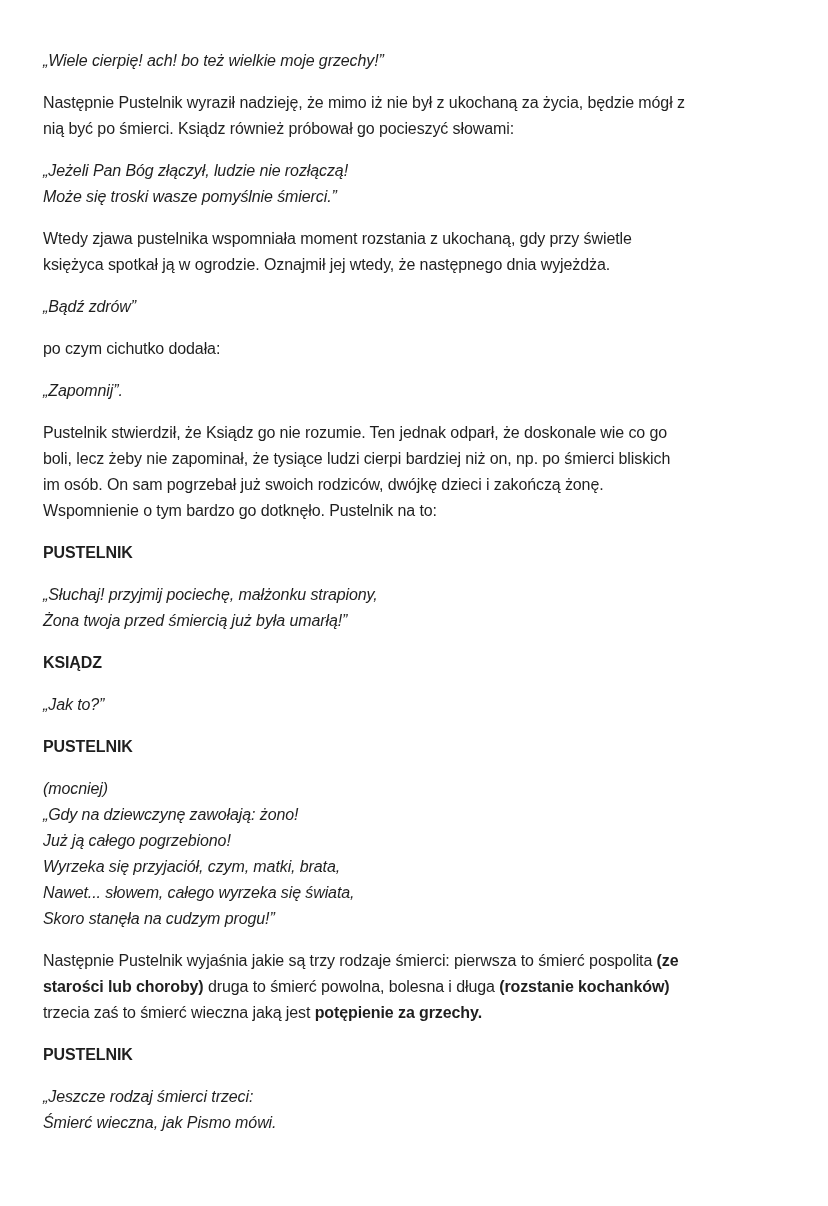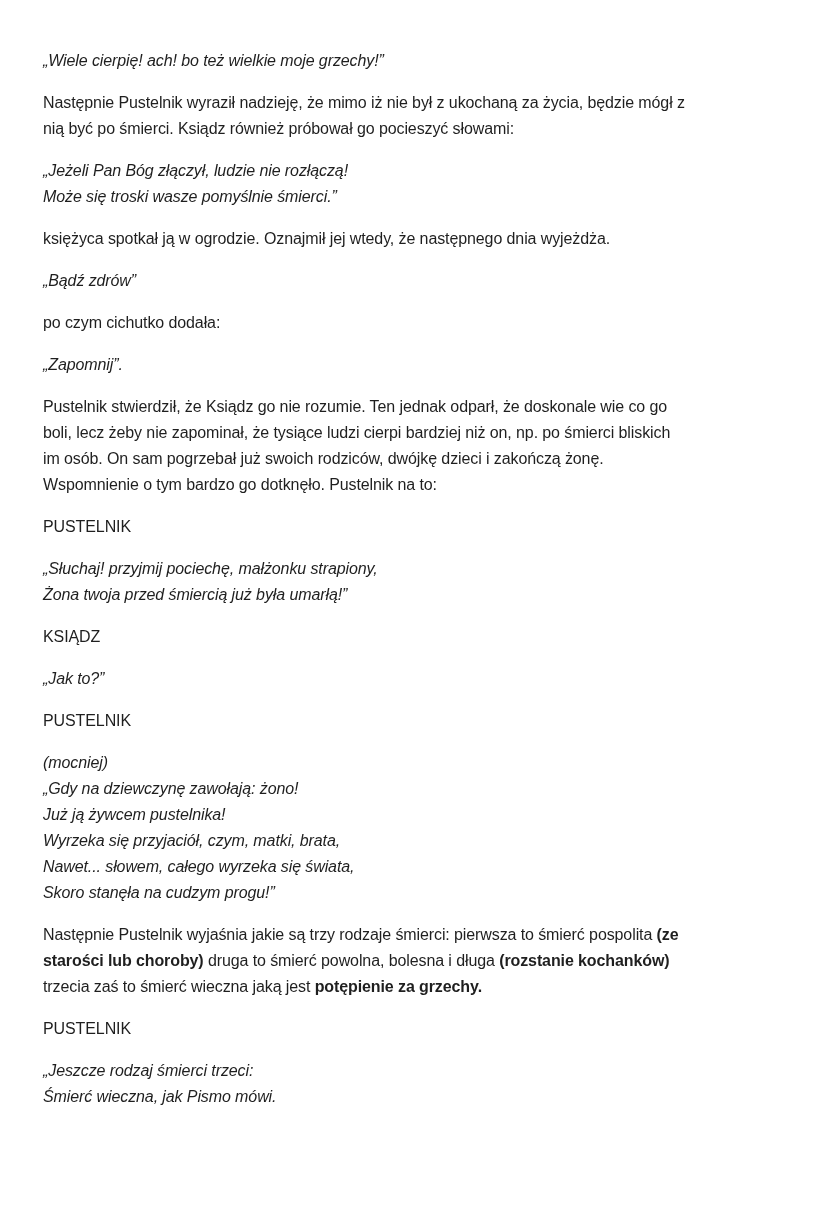--- a/index.html
+++ b/index.html
@@ -18,41 +18,42 @@
     background: #ffffff;
   }
   .doc {
     color: #1f1f1f;
     font-size: 16px;
     line-height: 26px;
     letter-spacing: -0.1px;
   }
   .block { margin: 0 0 16px 0; }
   .block.quote { font-style: italic; }
-  .block.speaker { font-weight: normal; }
+  .block.speaker { font-weight: bold; }
   .line { display: block; white-space: pre; }
   .b { font-weight: bold; text-align: center; }
 </style>
 </head>
 <body>
 
 <div class="page">
   <div class="doc" style="color: rgb(31, 31, 31);">
       <p class="block quote">
         <span class="line"><span>„Wiele cierpię! ach! bo też wielkie moje grzechy!”</span></span>
       </p>
       <p class="block normal">
         <span class="line"><span>Następnie Pustelnik wyraził nadzieję, że mimo iż nie był z ukochaną za życia, będzie mógł z</span></span>
         <span class="line"><span>nią być po śmierci. Ksiądz również próbował go pocieszyć słowami:</span></span>
       </p>
       <p class="block quote">
         <span class="line"><span>„Jeżeli Pan Bóg złączył, ludzie nie rozłączą!</span></span>
         <span class="line"><span>Może się troski wasze pomyślnie śmierci.”</span></span>
       </p>
       <p class="block normal">
+        <span class="line"><span>Wtedy zjawa pustelnika wspomniała moment rozstania z ukochaną, gdy przy świetle</span></span>
         <span class="line"><span>księżyca spotkał ją w ogrodzie. Oznajmił jej wtedy, że następnego dnia wyjeżdża.</span></span>
       </p>
       <p class="block quote">
         <span class="line"><span>„Bądź zdrów”</span></span>
       </p>
       <p class="block normal">
         <span class="line"><span>po czym cichutko dodała:</span></span>
       </p>
       <p class="block quote">
         <span class="line"><span>„Zapomnij”.</span></span>
@@ -75,21 +76,21 @@
       </p>
       <p class="block quote">
         <span class="line"><span>„Jak to?”</span></span>
       </p>
       <p class="block speaker">
         <span class="line"><span>PUSTELNIK</span></span>
       </p>
       <p class="block quote">
         <span class="line"><span>(mocniej)</span></span>
         <span class="line"><span>„Gdy na dziewczynę zawołają: żono!</span></span>
-        <span class="line"><span>Już ją żywcem pustelnika!</span></span>
+        <span class="line"><span>Już ją całego pogrzebiono!</span></span>
         <span class="line"><span>Wyrzeka się przyjaciół, czym, matki, brata,</span></span>
         <span class="line"><span>Nawet... słowem, całego wyrzeka się świata,</span></span>
         <span class="line"><span>Skoro stanęła na cudzym progu!”</span></span>
       </p>
       <p class="block normal">
         <span class="line"><span>Następnie Pustelnik wyjaśnia jakie są trzy rodzaje śmierci: pierwsza to śmierć pospolita </span><span class="b">(ze</span></span>
         <span class="line"><span class="b">starości lub choroby)</span><span> druga to śmierć powolna, bolesna i długa </span><span class="b">(rozstanie kochanków)</span></span>
         <span class="line"><span>trzecia zaś to śmierć wieczna jaką jest </span><span class="b">potępienie za grzechy.</span></span>
       </p>
       <p class="block speaker">

